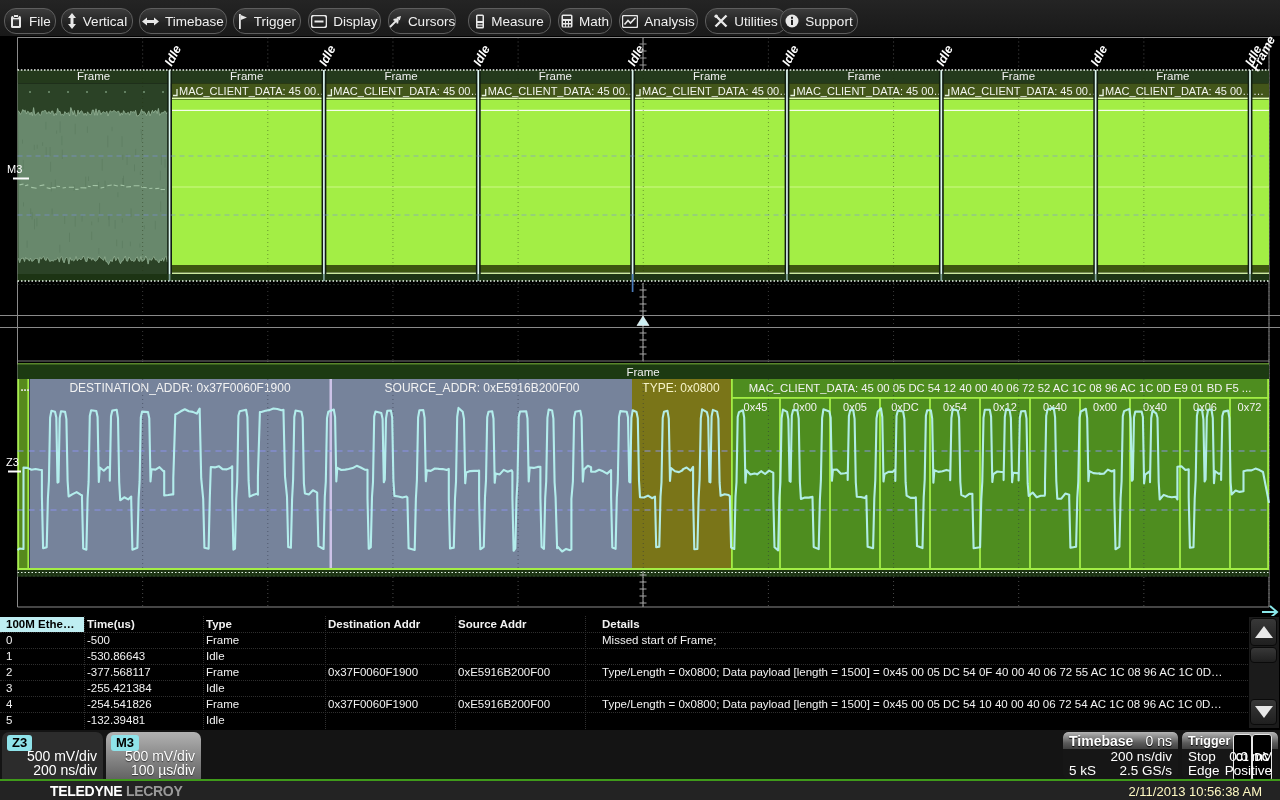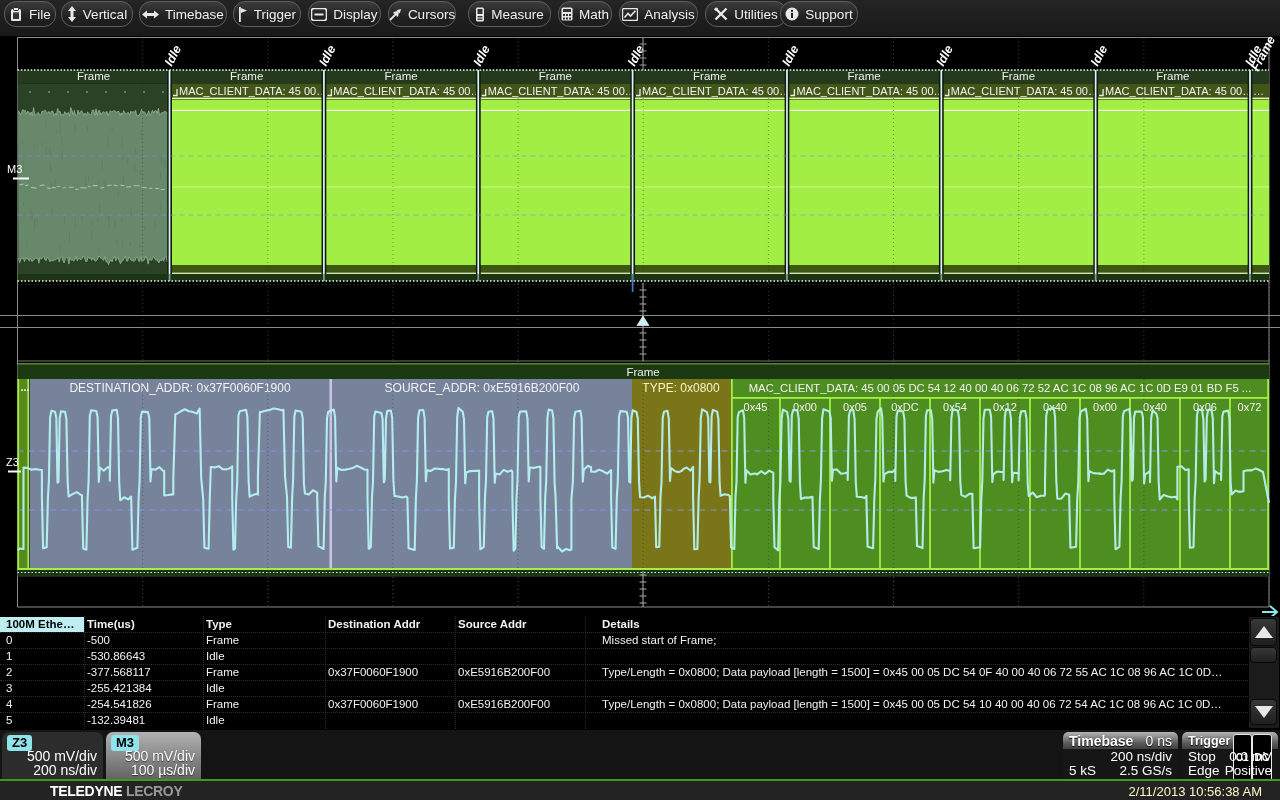--- a/index.html
+++ b/index.html
@@ -2,21 +2,21 @@
 <html><head><meta charset="utf-8">
 <style>
 * { margin:0; padding:0; box-sizing:border-box; }
 html,body { width:1280px; height:800px; background:#000; overflow:hidden;
   font-family:"Liberation Sans", sans-serif; }
 #app { position:relative; width:1280px; height:800px; background:#000; }
 
 
 #menubar { position:absolute; left:0; top:0; width:1280px; height:36px;
   background:linear-gradient(#242424,#191919); }
-.mbtn { position:absolute; top:1px; height:26px; border:1px solid #5e5e5e;
+.mbtn { position:absolute; top:8px; height:26px; border:1px solid #5e5e5e;
   border-radius:12px; background:linear-gradient(#3c3c3c,#222 60%,#1c1c1c);
   color:#f0f0f0; font-size:13.5px; display:flex; align-items:center;
   justify-content:center; gap:6px; }
 .mbtn svg { flex:0 0 auto; }
 
 #chart { position:absolute; left:0; top:0; }
 
 
 #tablewrap { position:absolute; left:0; top:616px; width:1280px; height:114px; background:#000; }
 .thead { position:absolute; top:1px; left:0; width:1248px; height:15px; font-weight:bold; }

